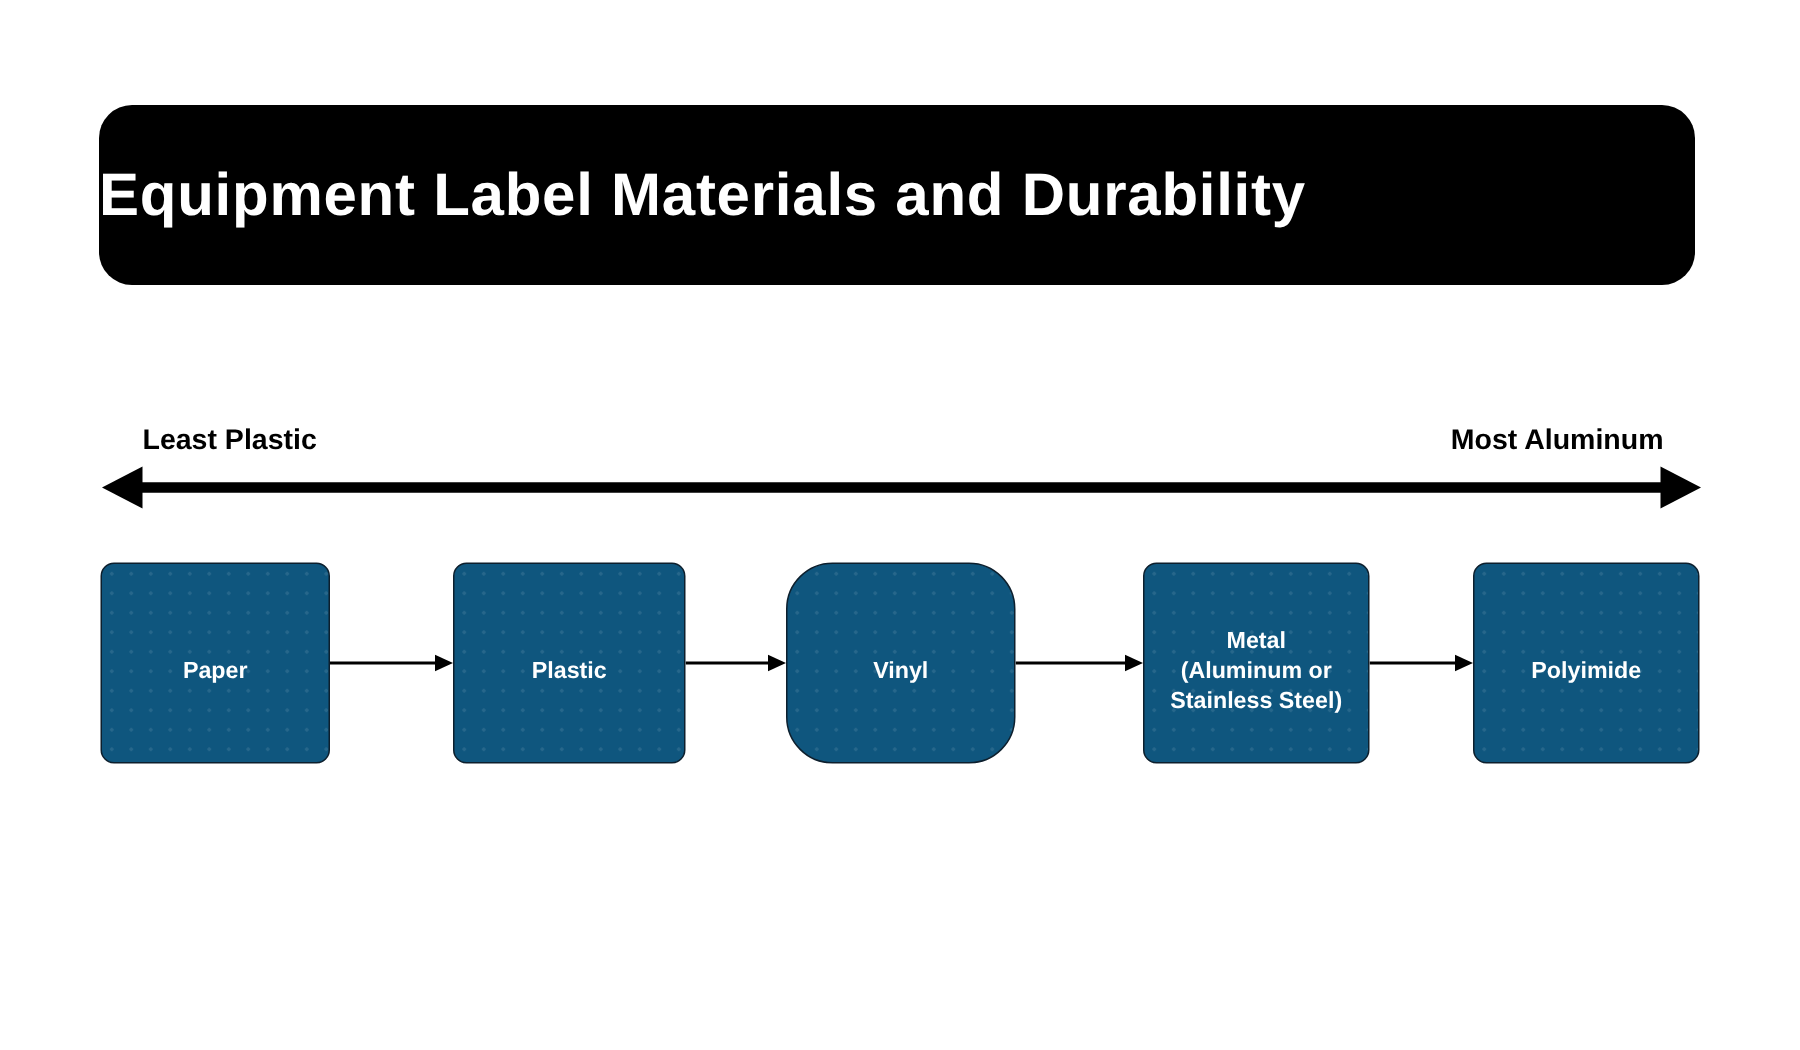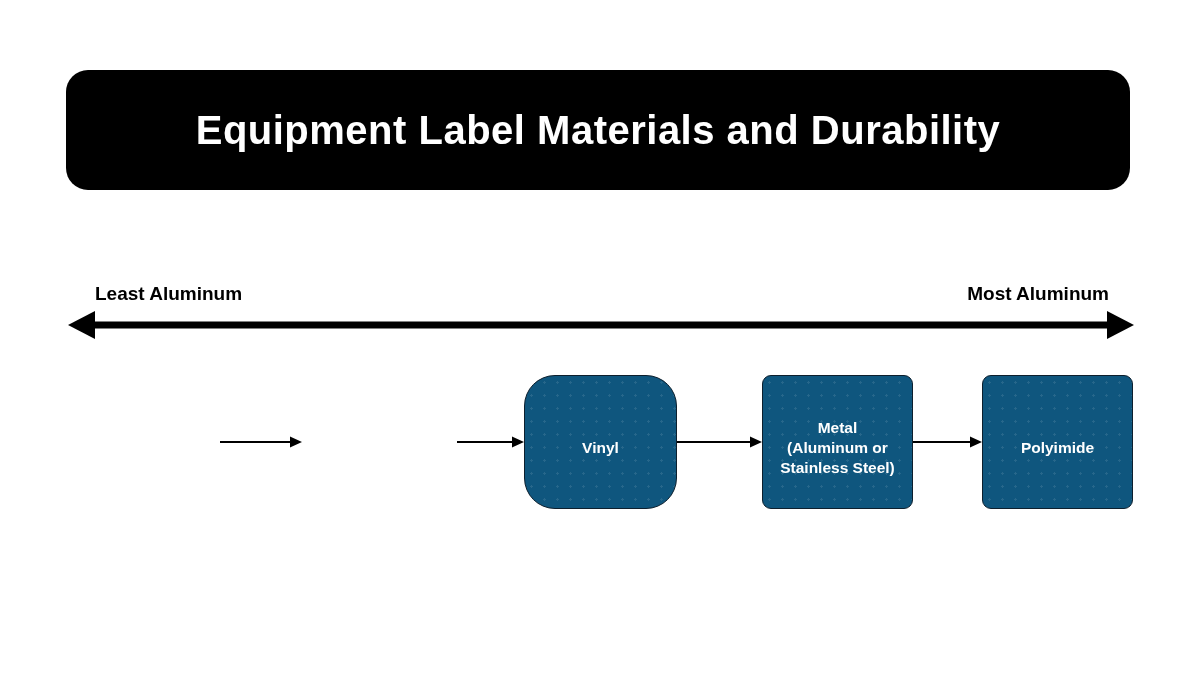--- a/index.html
+++ b/index.html
@@ -19,21 +19,21 @@
   .title-bar {
     position: absolute;
     left: 66px;
     top: 70px;
     width: 1064px;
     height: 120px;
     background: var(--title-bg, #000000);
     border-radius: 22px;
     display: flex;
     align-items: center;
-    justify-content: center;
+    justify-content: flex-start;
   }
   .title-bar h1 {
     margin: 0;
     color: var(--title-text, #ffffff);
     font-size: 40px;
     font-weight: 700;
     letter-spacing: 0.5px;
     white-space: nowrap;
   }
   
@@ -97,36 +97,42 @@
 </style>
 </head>
 <body>
 
 <div class="canvas">
 
   <div class="title-bar">
     <h1>Equipment Label Materials and Durability</h1>
   </div>
 
-  <div class="axis-label left">Least Aluminum</div>
+  <div class="axis-label left">Least Plastic</div>
 
   <div class="axis-label right">Most Aluminum</div>
 
   <svg class="axis-arrow" viewBox="0 0 1066 32" xmlns="http://www.w3.org/2000/svg">
     <line x1="22" y1="16" x2="1044" y2="16" stroke="#000000" stroke-width="7"></line>
     <polygon points="0,16 27,2 27,30" fill="#000000"></polygon>
     <polygon points="1066,16 1039,2 1039,30" fill="#000000"></polygon>
   </svg>
 
+  <div class="node node-1">
+    <span class="node-label">Paper</span>
+  </div>
 
   <svg class="connector conn-1" viewBox="0 0 82 16" xmlns="http://www.w3.org/2000/svg">
     <line x1="0" y1="8" x2="71" y2="8" stroke="#000000" stroke-width="2"></line>
     <polygon points="82,8 70,2.5 70,13.5" fill="#000000"></polygon>
   </svg>
 
+  <div class="node node-2">
+    <span class="node-label">Plastic</span>
+  </div>
 
   <svg class="connector conn-2" viewBox="0 0 67 16" xmlns="http://www.w3.org/2000/svg">
     <line x1="0" y1="8" x2="56" y2="8" stroke="#000000" stroke-width="2"></line>
     <polygon points="67,8 55,2.5 55,13.5" fill="#000000"></polygon>
   </svg>
 
   <div class="node node-3">
     <span class="node-label">Vinyl</span>
   </div>
 

